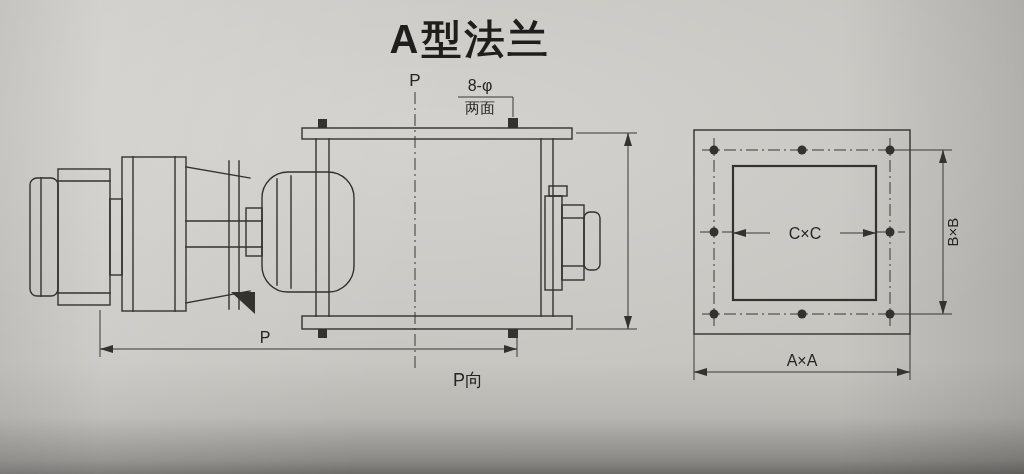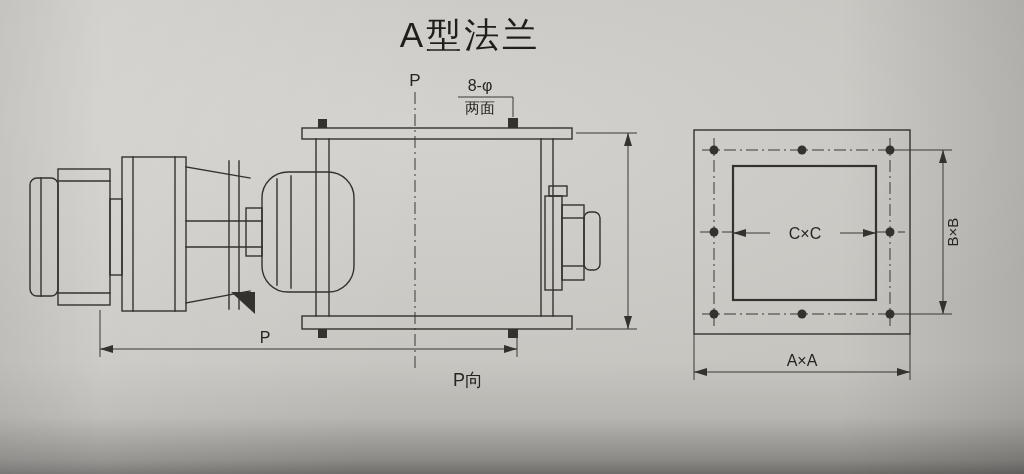--- a/index.html
+++ b/index.html
@@ -10,21 +10,21 @@
     font-family:"Liberation Sans","DejaVu Sans",sans-serif;
     background:
       linear-gradient(105deg, rgba(255,255,255,0.20), rgba(255,255,255,0) 42%),
       radial-gradient(120% 95% at 42% 28%, rgba(255,255,255,0.22), rgba(0,0,0,0) 58%),
       linear-gradient(to bottom, rgba(0,0,0,0) 76%, rgba(0,0,0,0.08) 88%, rgba(0,0,0,0.30) 97%, rgba(0,0,0,0.45) 100%),
       linear-gradient(to right, rgba(0,0,0,0.10), rgba(0,0,0,0) 10%, rgba(0,0,0,0) 82%, rgba(0,0,0,0.12)),
       #c7c5c0;
   }
   .title {
     position:absolute; top:12px; left:470px; transform:translateX(-50%);
-    font-size:35px; font-weight:400; letter-spacing:3px; color:#1f1e1c;
+    font-size:40px; font-weight:700; letter-spacing:3px; color:#1f1e1c;
     white-space:nowrap;
   }
   svg.drawing { position:absolute; top:0; left:0; }
   svg .stroke     { fill:none; stroke:#34322e; stroke-width:1.4; stroke-linecap:square; }
   svg .thick      { stroke-width:2.2; }
   svg .dim        { fill:none; stroke:#3a3834; stroke-width:1; }
   svg .centerline { fill:none; stroke:#3a3834; stroke-width:1; stroke-dasharray:12 4 2 4; }
   svg .fillshape  { fill:#34322e; stroke:none; }
   svg text        { fill:#262522; font-family:"Liberation Sans","DejaVu Sans",sans-serif; }
 </style>

